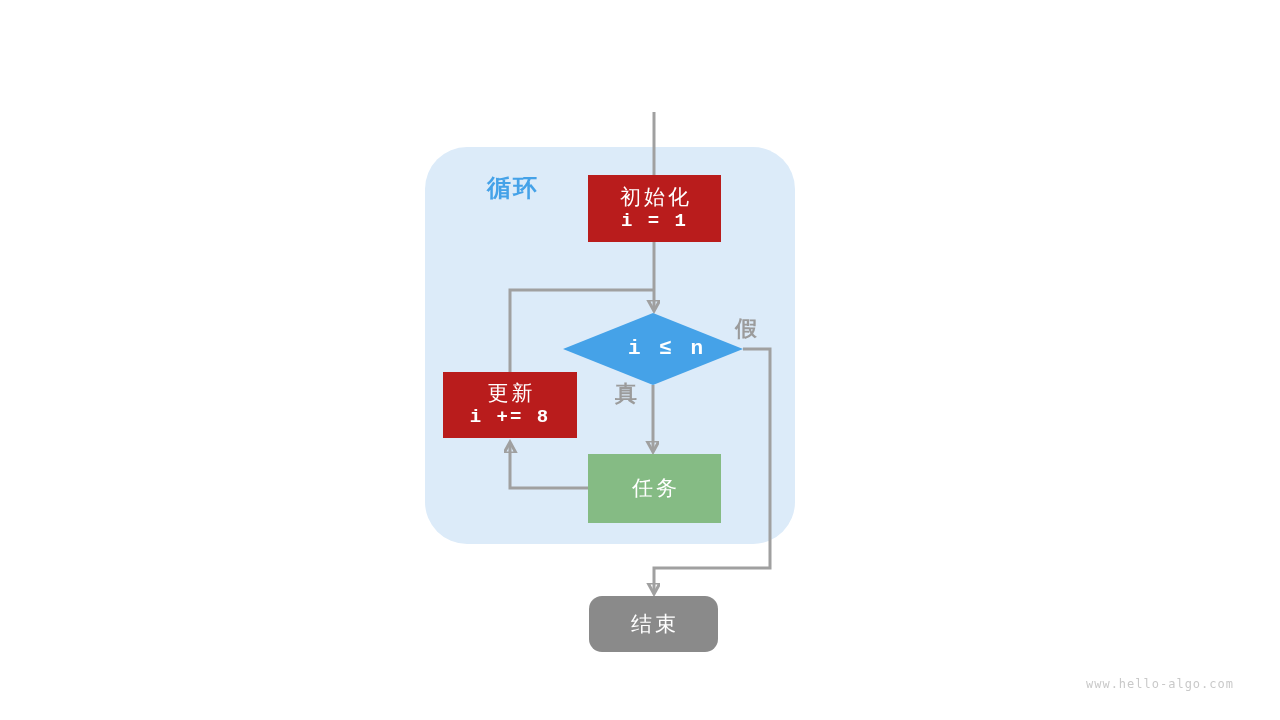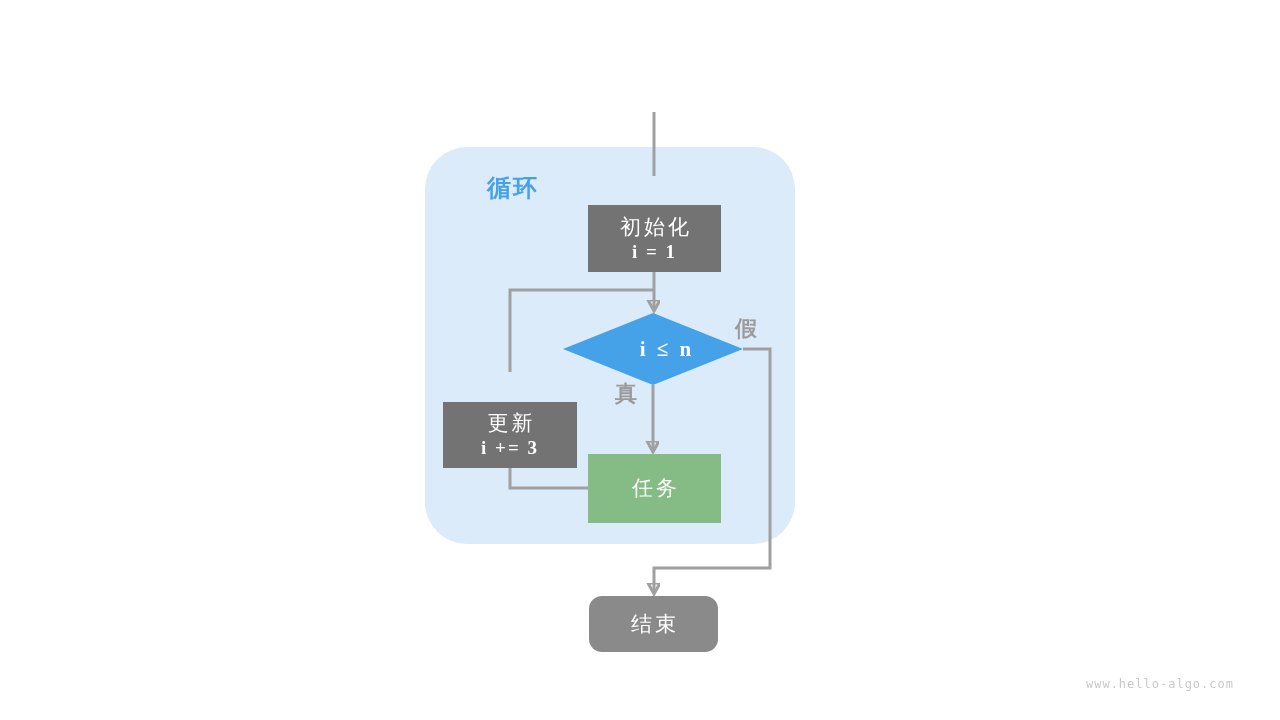--- a/index.html
+++ b/index.html
@@ -53,31 +53,31 @@
     text-align: center;
     line-height: 1.25;
   }
   .node .cjk {
     font-size: 21px;
     letter-spacing: 3px;
     text-indent: 3px; 
     font-weight: 500;
   }
   .node .code {
-    font-family: Liberation Serif, serif;
+    font-family: Liberation Mono, monospace;
     font-size: 19px;
     letter-spacing: 2px;
     font-weight: bold;
   }
 
   .terminal {
     background: #8A8A8A;
     border-radius: 13px;
   }
-  .process { background: #737373; margin-top: 30px; }
+  .process { background: #b91c1c; }
   .task-node { background: #85BB84; }
 
   .node-start { left: 590px; top: 54px;  width: 128px; height: 58px; }
   .node-init  { left: 588px; top: 175px; width: 133px; height: 67px; }
   .node-update{ left: 443px; top: 372px; width: 134px; height: 66px; }
   .node-task  { left: 588px; top: 454px; width: 133px; height: 69px; }
   .node-end   { left: 589px; top: 596px; width: 129px; height: 56px; }
 
   .node-condition {
     left: 563px; top: 313px;
@@ -133,21 +133,21 @@
     <span class="cjk">初始化</span>
     <span class="code">i = 1</span>
   </div>
 
   <div class="node node-condition">
     <span class="code">i ≤ n</span>
   </div>
 
   <div class="node process node-update">
     <span class="cjk">更新</span>
-    <span class="code">i += 3</span>
+    <span class="code">i += 8</span>
   </div>
 
   <div class="node terminal node-end">
     <span class="cjk">结束</span>
   </div>
 
   <div class="node task-node node-task">
     <span class="cjk">任务</span>
   </div>
 

